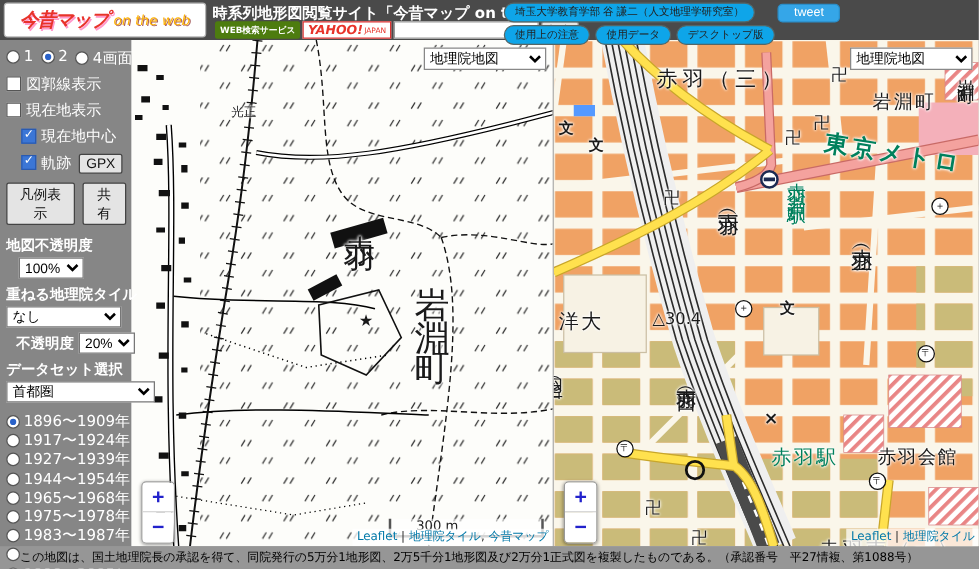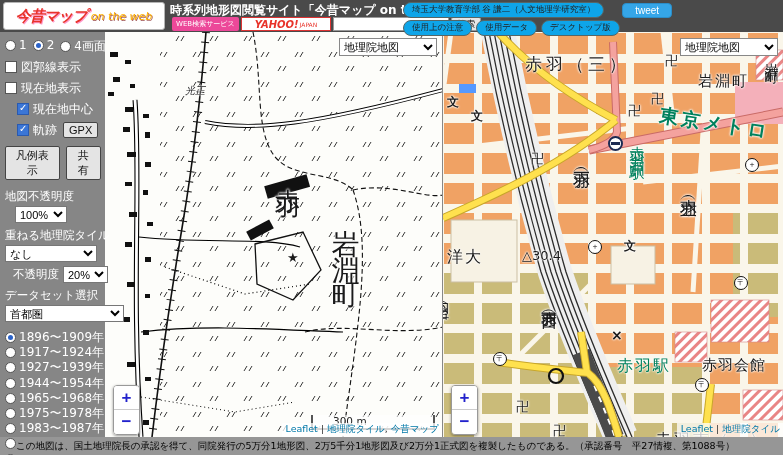--- a/index.html
+++ b/index.html
@@ -6,22 +6,22 @@
   html,body { width:783px; height:455px; overflow:hidden; }
   body { position:relative; background:#969696; font-family:"DejaVu Sans","Liberation Sans",sans-serif; }
 
   
   .header { position:absolute; left:0; top:0; width:783px; height:32px; background:#4a4a4a; z-index:30; }
   .logo { position:absolute; left:3px; top:2px; width:162px; height:28px; background:#fff; border:1px solid #b5b5b5; border-radius:3px; display:flex; align-items:center; justify-content:center; gap:4px; }
   .logo-main { color:#e8332a; font-weight:bold; font-style:italic; font-size:15px; text-shadow:1px 1px 0 #f9c; letter-spacing:-1px; }
   .logo-sub { color:#ffb300; font-weight:normal; font-style:italic; font-size:11px; text-shadow:1px 1px 0 #a66; }
   .site-title { position:absolute; left:170px; top:2px; color:#fff; font-size:12px; font-weight:bold; white-space:nowrap; }
   .search-row { position:absolute; left:172px; top:17px; height:14px; display:flex; align-items:center; gap:2px; }
-  .svc-badge { background:#ec4899; color:#fff; font-size:7px; padding:2px 4px; border-radius:2px; white-space:nowrap; }
-  .yahoo-box { background:#fff; border:1px solid #d33; padding:0 13px; height:14px; display:flex; align-items:center; }
+  .svc-badge { background:#4d7c0f; color:#fff; font-size:7px; padding:2px 4px; border-radius:2px; white-space:nowrap;font-weight:bold; }
+  .yahoo-box { background:#fff; border:1px solid #d33; padding:0 3px; height:14px; display:flex; align-items:center; }
   .yahoo-main { color:#e8332a; font-weight:bold; font-style:italic; font-size:10px; }
   .yahoo-jp { color:#e8332a; font-size:6px; margin-left:1px; }
   .search-input { width:116px; height:14px; border:1px solid #999; font-size:10px; padding:0 2px; }
   .search-btn { height:14px; font-size:9px; background:#e6e6e6; border:1px solid #999; border-radius:2px; padding:0 5px; cursor:pointer; }
   .hdr-right { position:absolute; right:4px; top:2px; text-align:left; width:376px; }
   .hdr-row { display:flex; gap:4px; margin-bottom:2px; align-items:center; }
   .hbtn { background:#0ea5e9; border:1px solid #566; border-radius:9px; font-size:8.5px; color:#222; padding:1px 8px; white-space:nowrap; cursor:pointer; }
   .tweet-btn { background:#35a6e8; color:#fff; border:1px solid #2b8ec9; border-radius:4px; font-size:10px; padding:1px 12px; margin-left:14px; cursor:pointer; }
 
   
@@ -32,21 +32,21 @@
   .indent { margin-left:12px; }
   .radio { display:inline-block; width:11px; height:11px; border-radius:50%; background:#fff; border:1px solid #555; vertical-align:-2px; margin-right:3px; }
   .radio.sel { position:relative; }
   .radio.sel::after { content:""; position:absolute; left:2px; top:2px; width:5px; height:5px; border-radius:50%; background:#2a62c9; }
   .cb { display:inline-block; width:12px; height:12px; background:#fff; border:1px solid #555; vertical-align:-2px; margin-right:4px; position:relative; }
   .cb.checked { background:#3b76d6; border-color:#2a5ab0; }
   .cb.checked::after { content:"✓"; position:absolute; left:1px; top:-2px; color:#fff; font-size:10px; font-weight:bold; }
   .sbtn { background:#e4e4e4; border:1px solid #444; border-radius:2px; font-size:11px; padding:1px 7px; color:#111; cursor:pointer; }
   .gpx { margin-left:6px; padding:1px 5px; }
   .btnrow { display:flex; gap:6px; margin:7px 0 9px 0; }
-  .slabel { font-size:11.5px; margin:5px 0 2px 0; white-space:nowrap; }
+  .slabel { font-size:11.5px; margin:5px 0 2px 0; white-space:nowrap;font-weight:bold; }
   .ssel { font-size:11px; height:17px; border:1px solid #777; background:#fff; }
   .w52{width:52px; margin-left:10px;} .w92{width:92px;} .w50{width:48px; margin-left:4px;} .w95{width:119px;}
   .inline-row { display:flex; align-items:center; margin-top:4px; }
   .inline-row .slabel { margin:0 0 0 8px; }
   .periods { margin-top:8px; }
   .period { line-height:15.2px; white-space:nowrap; cursor:pointer; font-size:12px; }
 
   
   .map-panel { position:absolute; top:32px; height:405px; overflow:hidden; z-index:10; }
   .panel-left { left:105px; width:338px; background:#fdfdfa; border-right:1px solid #888; }
@@ -198,21 +198,21 @@
         <rect x="20" y="375" width="7" height="5"></rect>
         <rect x="38" y="388" width="6" height="5"></rect>
       <rect x="160" y="148" width="44" height="13" transform="rotate(-16 182 154)"></rect>
       <rect x="142" y="193" width="26" height="10" transform="rotate(-28 155 198)"></rect>
     </g>
     <polygon points="150,212 198,200 216,238 188,268 152,252" fill="none" stroke="#111" stroke-width="1.3"></polygon>
   </svg>
   
   <div class="lbl vtext" style="left:170px;top:136px;font-size:25px;letter-spacing:8px;">赤羽</div>
   <div class="lbl vtext" style="left:226px;top:176px;font-size:28px;letter-spacing:26px;">岩淵町</div>
-  <div class="lbl" style="left:80px;top:54px;font-size:10px;font-style:italic;">光正</div>
+  <div class="lbl" style="left:80px;top:54px;font-size:10px;">光正</div>
   <div class="lbl" style="left:182px;top:219px;font-size:13px;">★</div>
   
   <select class="layer-select"><option>地理院地図</option></select>
   <div class="zoomctl">
     <button class="zbtn">+</button>
     <button class="zbtn">−</button>
   </div>
   <div class="scalebar"><span>300 m</span></div>
   <div class="attrib">
     <span class="link">Leaflet</span><span> | </span><span class="link">地理院タイル</span><span>, </span><span class="link">今昔マップ</span>

